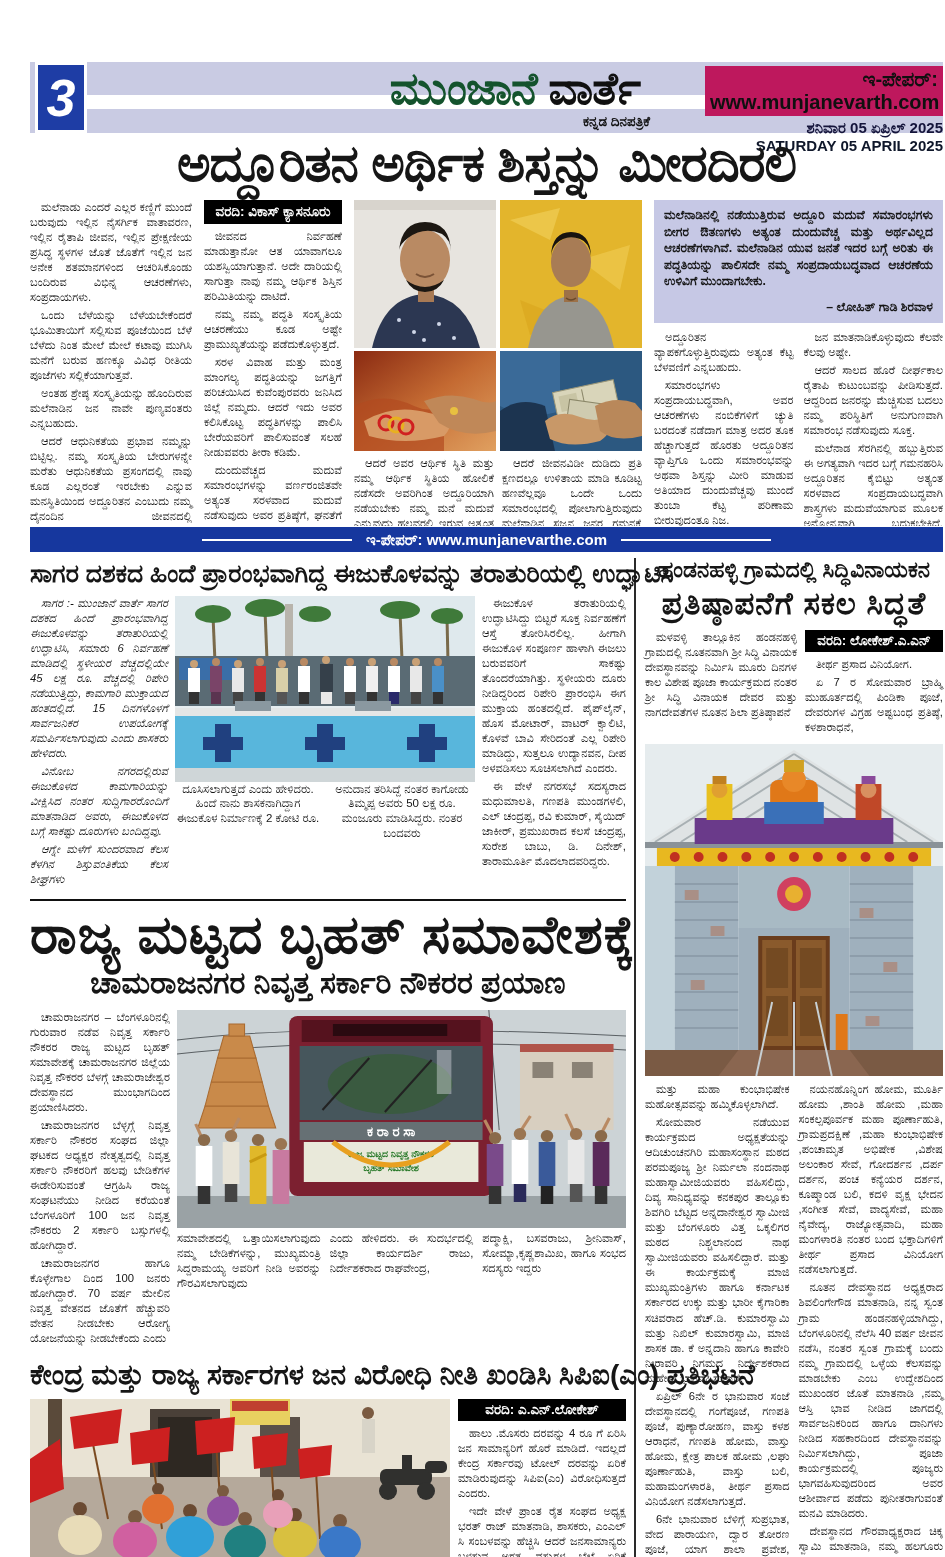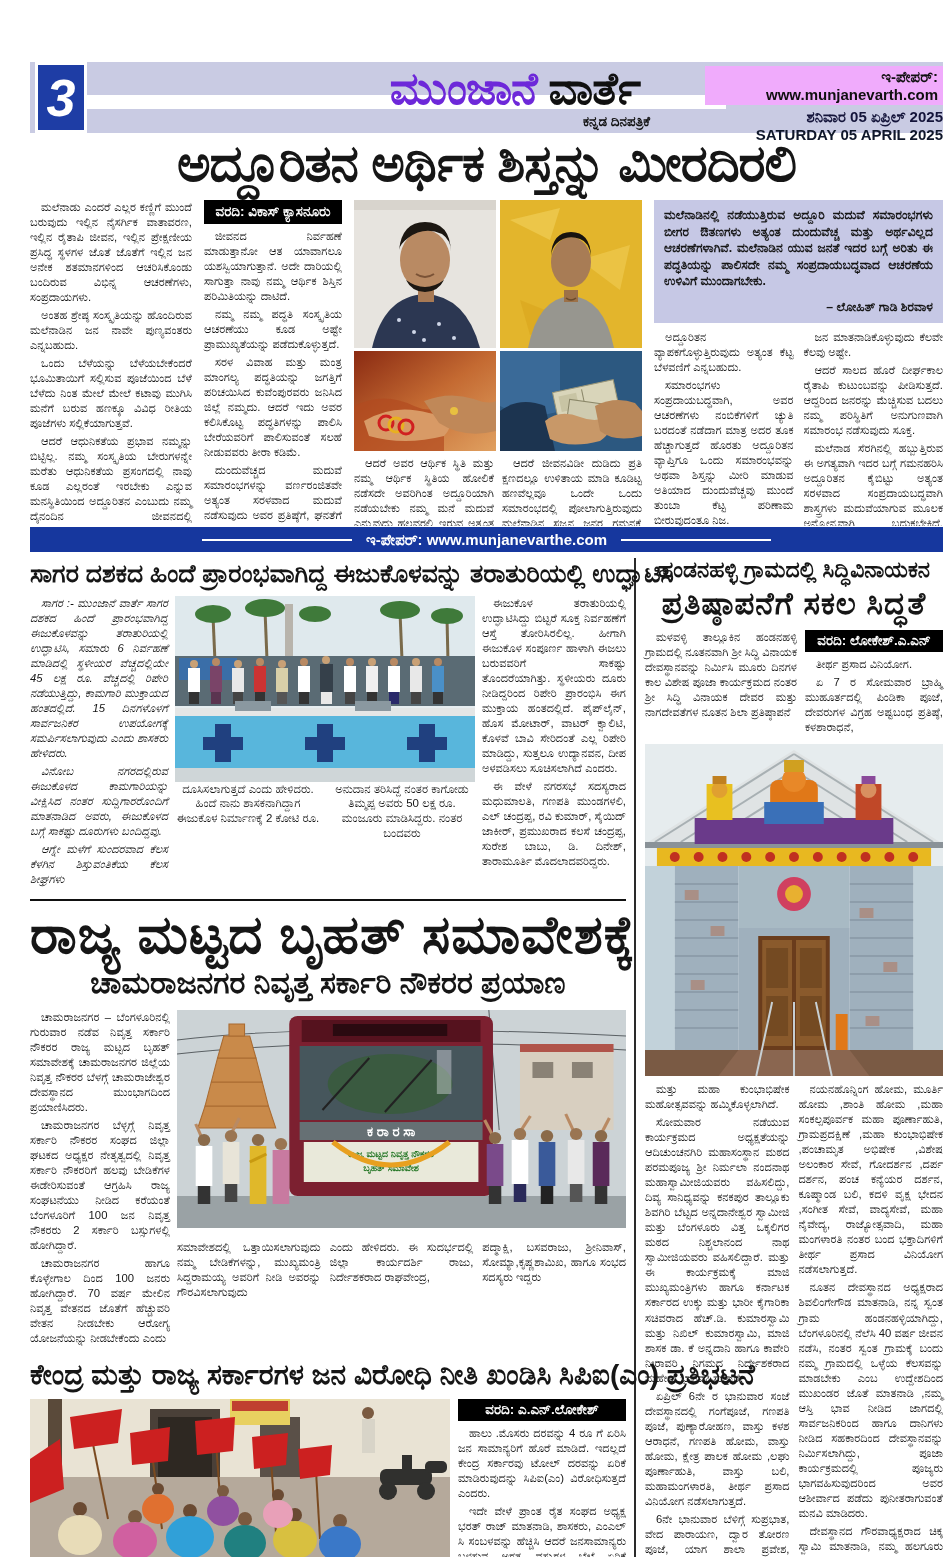--- a/index.html
+++ b/index.html
@@ -6,24 +6,24 @@
   #page{position:relative;width:945px;height:1557px;background:#fff;overflow:hidden;
         font-family:"Liberation Sans","DejaVu Sans",sans-serif;color:#161616;}
   
   .band{position:absolute;left:30px;top:62px;width:913px;height:71px;background:#c9cbe3;}
   .band-strip{position:absolute;left:56px;top:33px;width:640px;height:14px;background:#fff;}
   .page-num{position:absolute;left:35px;top:62px;width:52px;height:71px;background:#1e3da5;
             border:3px solid #fff;box-sizing:border-box;color:#fff;font-size:52px;font-weight:800;
             display:flex;align-items:center;justify-content:center;font-style:italic;}
   .masthead{position:absolute;left:320px;top:66px;width:390px;text-align:center;line-height:1;}
   .masthead-main{font-size:45px;font-weight:800;letter-spacing:-1px;white-space:nowrap;}
-  .mh-red{color:#6d28d9;} .mh-black{color:#101010;}
+  .mh-red{color:#14532d;} .mh-black{color:#101010;}
   .masthead-sub{font-size:13.5px;font-weight:700;margin-top:4px;text-align:right;padding-right:60px;color:#101010;}
   .head-info{position:absolute;left:705px;top:66px;width:238px;text-align:right;}
-  .epaper{background:#f0abfc;font-weight:700;font-size:15px;padding:2px 5px;display:block;color:#101010;}
+  .epaper{background:#be185d;font-weight:700;font-size:20px;padding:2px 5px;display:block;color:#101010;}
   .date-kn{font-size:15px;font-weight:700;margin-top:3px;color:#14143a;}
   .date-en{font-size:15px;font-weight:700;color:#0f172a;}
   
   .a1-head{position:absolute;left:30px;top:138px;width:913px;text-align:center;
            font-size:51px;font-weight:800;letter-spacing:-1px;line-height:1;white-space:nowrap;}
   .a1-cols{position:absolute;left:30px;top:200px;width:913px;height:326px;display:flex;gap:12px;overflow:hidden;}
   .col{font-size:11.3px;line-height:1.33;text-align:justify;}
   .col p{margin:0 0 3px;text-indent:11px;}
   .a1c1{width:162px;} .a1c2{width:138px;}
   .a1mid{width:288px;}
@@ -48,21 +48,21 @@
   .a2head{font-size:25px;font-weight:800;text-align:center;line-height:1.1;margin:2px 0 8px;white-space:nowrap;}
   .a2row{display:flex;gap:7px;}
   .a2c1{width:138px;font-style:italic;} .a2mid{width:300px;} .a2c3{flex:1;}
   .a2caps{display:flex;gap:8px;margin-top:0;font-size:11.5px;line-height:1.3;text-align:center;}
   .a2caps div{flex:1;}
   .rule{border:none;border-top:2px solid #111;margin:9px 0 7px;}
   .a3head1{font-size:53px;font-weight:800;text-align:center;line-height:1;letter-spacing:1px;white-space:nowrap;}
   .a3head2{font-size:30px;font-weight:800;text-align:center;margin-top:5px;white-space:nowrap;}
   .a3row{display:flex;gap:7px;margin-top:9px;}
   .a3c1{width:140px;} .a3midblock{flex:1;}
-  .a3caps{display:flex;gap:9px;margin-top:12px;}
+  .a3caps{display:flex;gap:9px;margin-top:3px;}
   .a3caps div{flex:1;}
   .a4head{font-size:28px;font-weight:800;text-align:center;margin:10px 0 7px;white-space:nowrap;}
   .a4row{display:flex;gap:8px;}
   .a4right{flex:1;}
   .a5head1{font-size:22px;font-weight:800;text-align:center;line-height:1.1;white-space:nowrap;}
   .a5head2{font-size:31px;font-weight:800;text-align:center;margin:4px 0 8px;letter-spacing:1px;white-space:nowrap;}
   .a5introrow{display:flex;gap:8px;}
   .a5introrow .left{width:152px;} .a5introrow .right{flex:1;}
   .a5photo{margin:6px 0;}
   .a5cols{display:flex;gap:9px;}
@@ -86,22 +86,22 @@
     <span class="epaper">ಇ-ಪೇಪರ್: www.munjanevarth.com</span>
     <div class="date-kn">ಶನಿವಾರ 05 ಏಪ್ರಿಲ್ 2025</div>
     <div class="date-en">SATURDAY 05 APRIL 2025</div>
   </div>
 
   <div class="a1-head">ಅದ್ದೂರಿತನ ಅರ್ಥಿಕ ಶಿಸ್ತನ್ನು ಮೀರದಿರಲಿ</div>
 
   <div class="a1-cols">
     <div class="col a1c1">
       <p>ಮಲೆನಾಡು ಎಂದರೆ ಎಲ್ಲರ ಕಣ್ಣಿಗೆ ಮುಂದೆ ಬರುವುದು ಇಲ್ಲಿನ ನೈಸರ್ಗಿಕ ವಾತಾವರಣ, ಇಲ್ಲಿನ ರೈತಾಪಿ ಜೀವನ, ಇಲ್ಲಿನ ಪ್ರೇಕ್ಷಣೀಯ ಪ್ರಸಿದ್ಧ ಸ್ಥಳಗಳ ಜೊತೆ ಜೊತೆಗೆ ಇಲ್ಲಿನ ಜನ ಅನೇಕ ಶತಮಾನಗಳಿಂದ ಆಚರಿಸಿಕೊಂಡು ಬಂದಿರುವ ವಿಭಿನ್ನ ಆಚರಣೆಗಳು, ಸಂಪ್ರದಾಯಗಳು.</p>
+      <p>ಒಂದು ಬೆಳೆಯನ್ನು ಬೆಳೆಯಬೇಕೆಂದರೆ ಭೂಮಿತಾಯಿಗೆ ಸಲ್ಲಿಸುವ ಪೂಜೆಯಿಂದ ಬೆಳೆ ಬೆಳೆದು ನಿಂತ ಮೇಲೆ ಮೇಲೆ ಕಟಾವು ಮುಗಿಸಿ ಮನೆಗೆ ಬರುವ ಹಣಕ್ಕೂ ವಿವಿಧ ರೀತಿಯ ಪೂಜೆಗಳು ಸಲ್ಲಿಕೆಯಾಗುತ್ತವೆ.</p>
       <p>ಅಂತಹ ಶ್ರೇಷ್ಠ ಸಂಸ್ಕೃತಿಯನ್ನು ಹೊಂದಿರುವ ಮಲೆನಾಡಿನ ಜನ ನಾವೇ ಪುಣ್ಯವಂತರು ಎನ್ನಬಹುದು.</p>
-      <p>ಒಂದು ಬೆಳೆಯನ್ನು ಬೆಳೆಯಬೇಕೆಂದರೆ ಭೂಮಿತಾಯಿಗೆ ಸಲ್ಲಿಸುವ ಪೂಜೆಯಿಂದ ಬೆಳೆ ಬೆಳೆದು ನಿಂತ ಮೇಲೆ ಮೇಲೆ ಕಟಾವು ಮುಗಿಸಿ ಮನೆಗೆ ಬರುವ ಹಣಕ್ಕೂ ವಿವಿಧ ರೀತಿಯ ಪೂಜೆಗಳು ಸಲ್ಲಿಕೆಯಾಗುತ್ತವೆ.</p>
       <p>ಆದರೆ ಆಧುನಿಕತೆಯ ಪ್ರಭಾವ ನಮ್ಮನ್ನು ಬಿಟ್ಟಿಲ್ಲ. ನಮ್ಮ ಸಂಸ್ಕೃತಿಯ ಬೇರುಗಳನ್ನೇ ಮರೆತು ಆಧುನಿಕತೆಯ ಪ್ರಸಂಗದಲ್ಲಿ ನಾವು ಕೂಡ ಎಲ್ಲರಂತೆ ಇರಬೇಕು ಎನ್ನುವ ಮನಸ್ಥಿತಿಯಿಂದ ಅದ್ದೂರಿತನ ಎಂಬುದು ನಮ್ಮ ದೈನಂದಿನ ಜೀವನದಲ್ಲಿ ಬೆರೆತುಹೋಗುತ್ತಿರುವುದು ವಿವಿಧ ಆಯಾಮಗಳಿಂದ ಎಲ್ಲಾ ಸಮಯದಲ್ಲೂ ಒಳ್ಳೆಯದಲ್ಲ.</p>
 
     </div>
     <div class="col a1c2">
       <div class="bylinebox">ವರದಿ: ವಿಕಾಸ್ ಕ್ಯಾಸನೂರು</div>
       <p>ಜೀವನದ ನಿರ್ವಹಣೆ ಮಾಡುತ್ತಾನೋ ಆತ ಯಾವಾಗಲೂ ಯಶಸ್ವಿಯಾಗುತ್ತಾನೆ. ಅದೇ ದಾರಿಯಲ್ಲಿ ಸಾಗುತ್ತಾ ನಾವು ನಮ್ಮ ಆರ್ಥಿಕ ಶಿಸ್ತಿನ ಪರಿಮಿತಿಯನ್ನು ದಾಟಿದೆ.</p>
       <p>ನಮ್ಮ ನಮ್ಮ ಪದ್ಧತಿ ಸಂಸ್ಕೃತಿಯ ಆಚರಣೆಯು ಕೂಡ ಅಷ್ಟೇ ಪ್ರಾಮುಖ್ಯತೆಯನ್ನು ಪಡೆದುಕೊಳ್ಳುತ್ತದೆ.</p>
       <p>ಸರಳ ವಿವಾಹ ಮತ್ತು ಮಂತ್ರ ಮಾಂಗಲ್ಯ ಪದ್ಧತಿಯನ್ನು ಜಗತ್ತಿಗೆ ಪರಿಚಯಿಸಿದ ಕುವೆಂಪುರವರು ಜನಿಸಿದ ಜಿಲ್ಲೆ ನಮ್ಮದು. ಆದರೆ ಇದು ಅವರ ಕಲಿಸಿಕೊಟ್ಟ ಪದ್ಧತಿಗಳನ್ನು ಪಾಲಿಸಿ ಬೇರೆಯವರಿಗೆ ಪಾಲಿಸುವಂತೆ ಸಲಹೆ ನೀಡುವವರು ತೀರಾ ಕಡಿಮೆ.</p>
       <p>ದುಂದುವೆಚ್ಚದ ಮದುವೆ ಸಮಾರಂಭಗಳನ್ನು ವರ್ಣರಂಜಿತವೇ ಅತ್ಯಂತ ಸರಳವಾದ ಮದುವೆ ನಡೆಸುವುದು ಅವರ ಪ್ರತಿಷ್ಠೆಗೆ, ಘನತೆಗೆ ಧಕ್ಕೆ ಉಂಟುಮಾಡುತ್ತದೆ ಎಂದು ಭಾವಿಸುವ ಜನರೇ ಜಾಸ್ತಿ</p>
 

